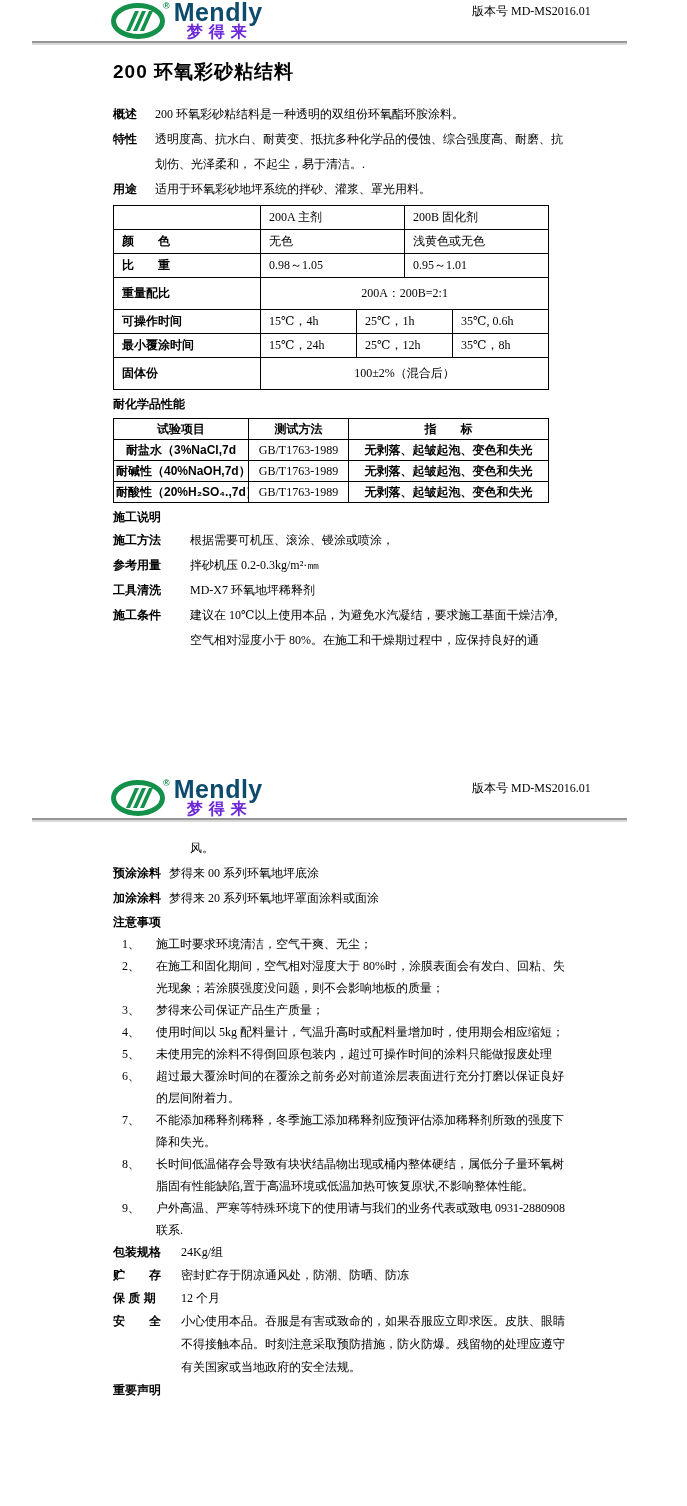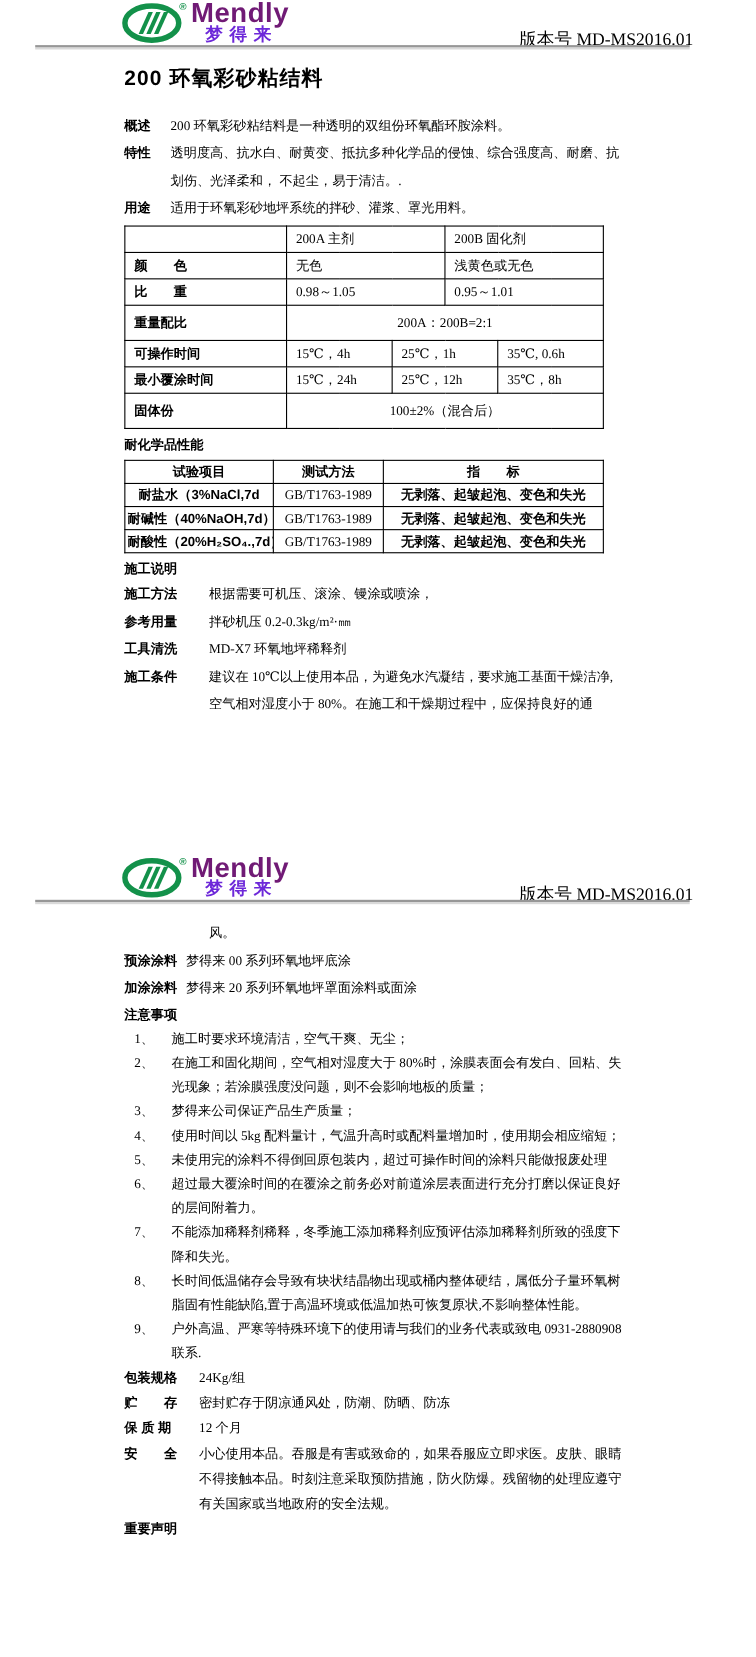--- a/index.html
+++ b/index.html
@@ -11,23 +11,23 @@
   .page{position:absolute;left:0;width:687px;}
   .page1{top:0;}
   .page2{top:777px;}
 
   
   .hdr{position:relative;height:46px;}
   .logo{position:absolute;left:111px;top:2px;display:flex;align-items:flex-start;}
   .logo-mark{display:block;}
   .logo-reg{color:#13914a;font-size:9px;font-weight:bold;position:relative;top:-1px;left:-4px;font-family:"Liberation Sans",sans-serif;}
   .logo-text{margin-left:0px;}
-  .logo-en{font-family:"Liberation Sans",sans-serif;font-weight:bold;font-size:25px;line-height:21px;color:#701a75;letter-spacing:0.5px;}
+  .logo-en{font-family:"Liberation Sans",sans-serif;font-weight:bold;font-size:25px;line-height:21px;color:#0c4a6e;letter-spacing:0.5px;}
   .logo-cn{font-family:"Liberation Sans",sans-serif;font-weight:bold;font-size:16px;line-height:17px;color:#6d28d9;letter-spacing:6px;margin-left:13px;}
-  .ver{position:absolute;left:472px;top:26px;font-size:16px;white-space:nowrap;}
+  .ver{position:absolute;left:472px;top:3px;font-size:12px;white-space:nowrap;}
   .hrule{position:absolute;left:32px;top:41px;width:595px;height:2px;background:#979797;box-shadow:0 2px 0 #d9d9d9;}
 
   
   .content{margin-left:113px;width:455px;}
   .title{font-family:"Liberation Sans",sans-serif;font-weight:bold;font-size:19px;line-height:26px;margin:13px 0 17px 0;letter-spacing:1px;}
 
   .sec{display:flex;line-height:25px;margin:0;}
   .lbl{font-family:"Liberation Sans",sans-serif;font-weight:bold;flex:none;white-space:pre;}
   .w42{width:42px;}
   .w77{width:77px;}

